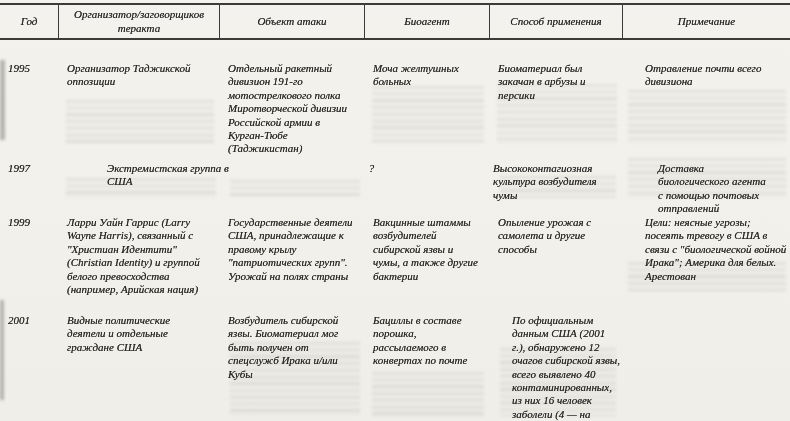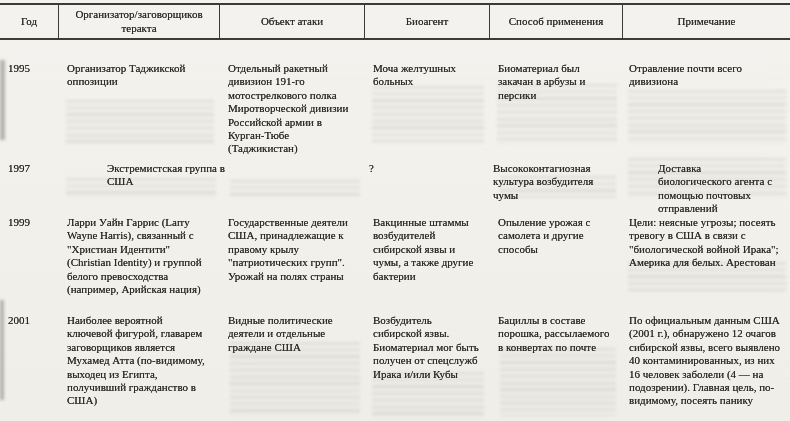--- a/index.html
+++ b/index.html
@@ -14,36 +14,37 @@
     background:linear-gradient(180deg,#f3f2ee 0%,#f1f0ea 55%,#efeee8 100%);
   }
   .page *{box-sizing:border-box;}
   .ink{ text-shadow:0 0 .5px rgba(42,42,40,.85); }
 
   
   .tbl{position:absolute;left:0;top:3px;width:790px;}
   .thead,.trow{
     display:grid;
     grid-template-columns:59px 161px 145px 125px 133px 167px;
+    font-style:italic;
   }
   .thead{
     border-top:2px solid #3c3b38;
     border-bottom:2px solid #3c3b38;
     min-height:37px;
   }
   .th{
     display:flex;align-items:center;justify-content:center;
     text-align:center;padding:3px 6px;
     border-right:1.5px solid #3c3b38;
   }
   .th:last-child{border-right:none;}
   .tbody{padding-top:22px;}
   .td{padding:0 10px 0 8px;hyphens:auto;}
   .td.year{padding-left:8px;}
-  .td.note{padding-right:2px;padding-left:6px;}
+  .td.note{padding-right:2px;padding-left:6px;margin-left:16px;}
   .r0{min-height:100px;}
   .r1{min-height:54px;gap:40px;}
   .r2{min-height:98px;}
   .td.qmark{text-align:center;}
 
   
   .smudge{
     position:absolute;
     background:repeating-linear-gradient(180deg,
       rgba(100,96,88,.26) 0 2.5px,
@@ -111,21 +112,20 @@
         <div class="td year">1999</div>
         <div class="td">Ларри Уайн Гаррис (Larry Wayne Harris), связанный с "Христиан Идентити" (Christian Identity) и группой белого превосходства (например, Арийская нация)</div>
         <div class="td">Государственные деятели США, принадлежащие к правому крылу "патриотических групп". Урожай на полях страны</div>
         <div class="td">Вакцинные штаммы возбудителей сибирской язвы и чумы, а также другие бактерии</div>
         <div class="td">Опыление урожая с самолета и другие способы</div>
         <div class="td note">Цели: неясные угрозы; посеять тревогу в США в связи с "биологической войной Ирака"; Америка для белых. Арестован</div>
       </div>
 
       <div class="trow r3">
         <div class="td year">2001</div>
-        <div class="td">Наиболее вероятной ключевой фигурой, главарем заговорщиков является Мухамед Атта (по-видимому, выходец из Египта, получивший гражданство в США)</div>
         <div class="td">Видные политические деятели и отдельные граждане США</div>
         <div class="td">Возбудитель сибирской язвы. Биоматериал мог быть получен от спецслужб Ирака и/или Кубы</div>
         <div class="td">Бациллы в составе порошка, рассылаемого в конвертах по почте</div>
         <div class="td note">По официальным данным США (2001 г.), обнаружено 12 очагов сибирской язвы, всего выявлено 40 контаминированных, из них 16 человек заболели (4 — на подозрении). Главная цель, по-видимому, посеять панику</div>
       </div>
 
     </div>
   </div>
 </div>
 

